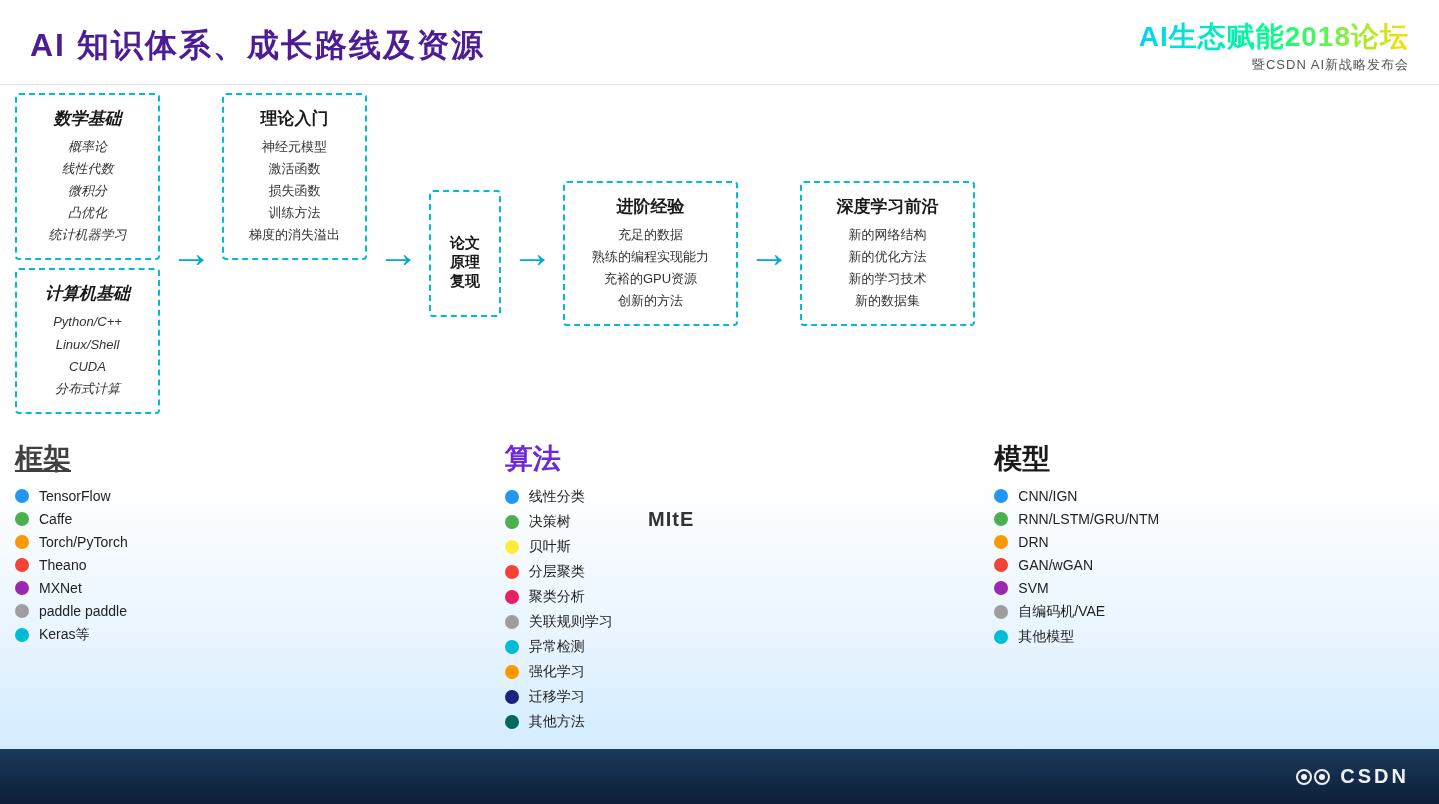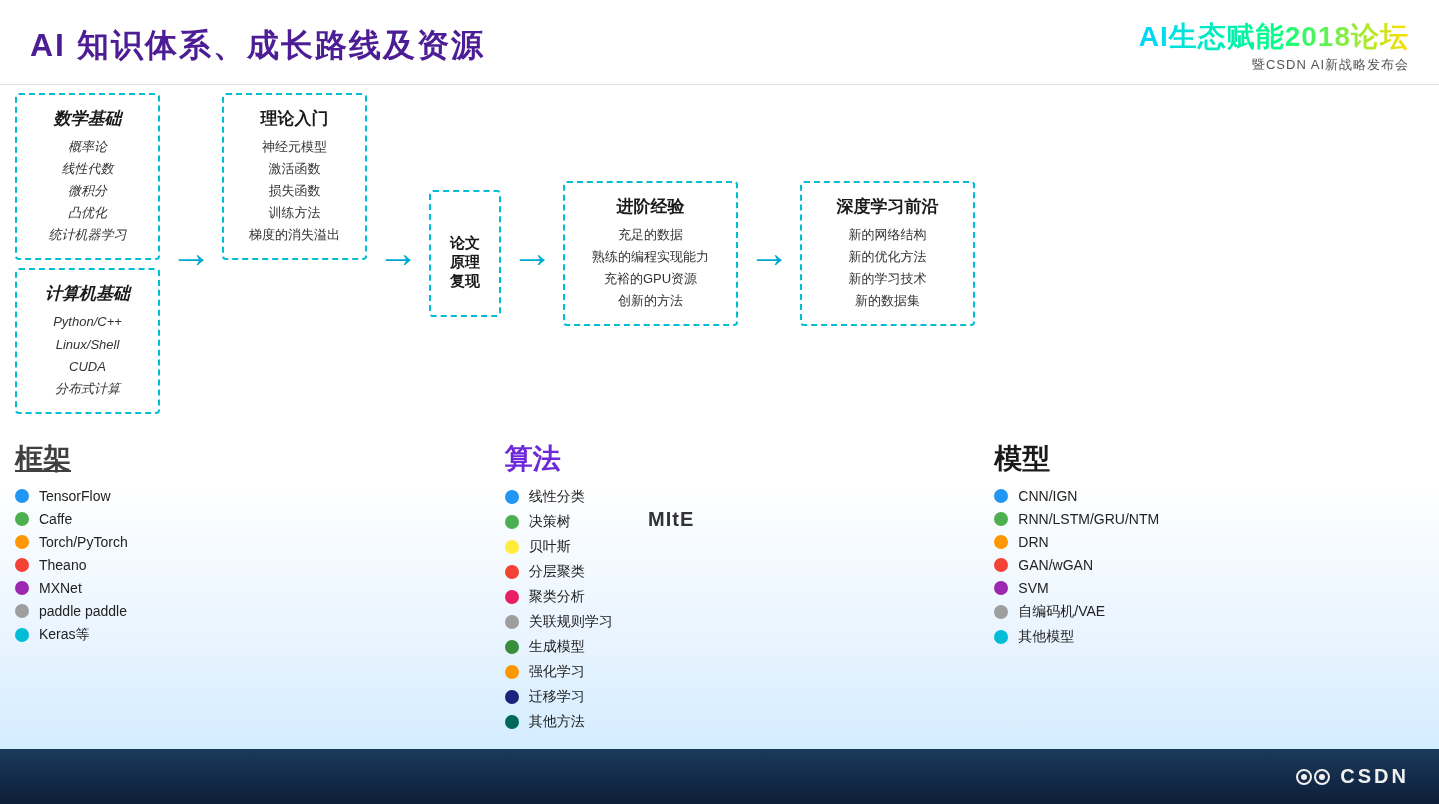--- a/index.html
+++ b/index.html
@@ -258,22 +258,22 @@
         </div>
         <div class="legend-item">
           <div class="dot" style="background: rgb(233, 30, 99);"></div>
           <span>聚类分析</span>
         </div>
         <div class="legend-item">
           <div class="dot" style="background: rgb(158, 158, 158);"></div>
           <span>关联规则学习</span>
         </div>
         <div class="legend-item">
-          <div class="dot" style="background: rgb(56, 142, 60);"></div>
-          <span>生成模型</span>
+          <div class="dot" style="background: rgb(0, 188, 212);"></div>
+          <span>异常检测</span>
         </div>
         <div class="legend-item">
           <div class="dot" style="background: rgb(255, 152, 0);"></div>
           <span>强化学习</span>
         </div>
         <div class="legend-item">
           <div class="dot" style="background: rgb(26, 35, 126);"></div>
           <span>迁移学习</span>
         </div>
         <div class="legend-item">

